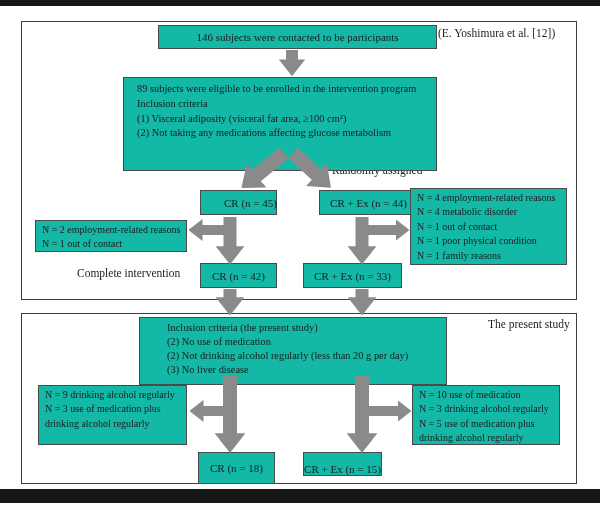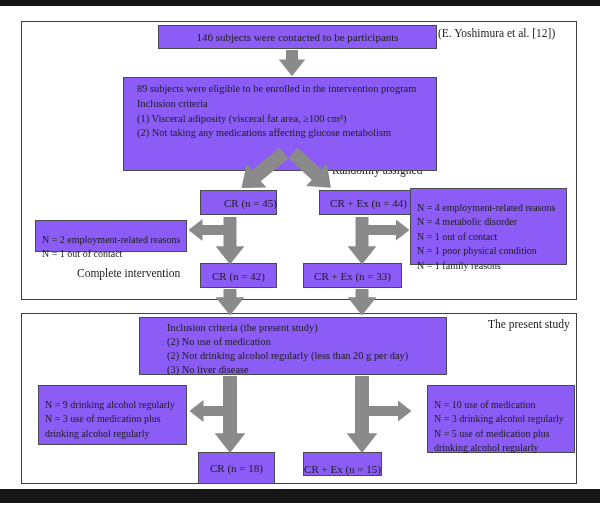--- a/index.html
+++ b/index.html
@@ -2,31 +2,31 @@
 <html><head>
 <meta charset="utf-8">
 <style>
   html,body{margin:0;padding:0;background:#ffffff;}
   #canvas{
     position:relative;width:600px;height:506px;background:#ffffff;
     font-family:"Liberation Serif","DejaVu Serif",serif;color:#1c1c1c;overflow:hidden;
   }
   .bar{position:absolute;left:0;width:600px;background:#161616;}
   .frame{position:absolute;border:1.5px solid #3e3e3e;background:transparent;}
-  .box{position:absolute;background:#8b5cf6;border:1px solid #4a4a4a;box-sizing:border-box;}
+  .box{position:absolute;background:#14b8a6;border:1px solid #4a4a4a;box-sizing:border-box;}
   .cbox{display:flex;align-items:center;justify-content:center;font-size:11px;white-space:nowrap;}
   .mbox{text-align:left;white-space:nowrap;}
   .mbox .line{white-space:nowrap;}
   .lbl{position:absolute;font-size:11.5px;white-space:nowrap;}
   
   #box-eligible{font-size:10.4px;padding:4px 0 0 13px;}
   #box-eligible .line{line-height:14.8px;}
   #box-inclusion{font-size:10.4px;padding:3px 0 0 27px;}
   #box-inclusion .line{line-height:13.9px;}
-  .xbox{font-size:10px;padding:12px 0 0 6px;}
+  .xbox{font-size:10px;padding:2px 0 0 6px;}
   .xbox .line{line-height:14.4px;}
   #arrow-layer{position:absolute;left:0;top:0;}
 </style>
 </head>
 <body>
 
 <div id="canvas">
 
   <div class="bar" style="top:0;height:6px;"></div>
   <div class="bar" style="top:489px;height:14px;"></div>
@@ -69,33 +69,33 @@
     <div class="line">N = 1 family reasons</div>
   </div>
 
   <div class="box cbox" style="left:200px;top:263px;width:77px;height:25px;">
     <span>CR (n = 42)</span>
   </div>
   <div class="box cbox" style="left:303px;top:263px;width:99px;height:25px;">
     <span>CR + Ex (n = 33)</span>
   </div>
 
-  <div class="box mbox" id="box-inclusion" style="left:139px;top:317px;width:308px;height:58px;">
+  <div class="box mbox" id="box-inclusion" style="left:139px;top:317px;width:308px;height:68px;">
     <div class="line">Inclusion criteria (the present study)</div>
     <div class="line">(2) No use of medication</div>
     <div class="line">(2) Not drinking alcohol regularly (less than 20 g per day)</div>
     <div class="line">(3) No liver disease</div>
   </div>
 
   <div class="box mbox xbox" style="left:38px;top:385px;width:149px;height:60px;">
     <div class="line">N = 9 drinking alcohol regularly</div>
     <div class="line">N = 3 use of medication plus</div>
     <div class="line">drinking alcohol regularly</div>
   </div>
-  <div class="box mbox xbox" style="left:412px;top:385px;width:148px;height:68px;margin-left:15px;">
+  <div class="box mbox xbox" style="left:412px;top:385px;width:148px;height:60px;">
     <div class="line">N = 10 use of medication</div>
     <div class="line">N = 3 drinking alcohol regularly</div>
     <div class="line">N = 5 use of medication plus</div>
     <div class="line">drinking alcohol regularly</div>
   </div>
 
   <div class="box cbox" style="left:198px;top:452px;width:77px;height:32px;">
     <span>CR (n = 18)</span>
   </div>
   <div class="box cbox" style="left:303px;top:452px;width:79px;height:24px;align-items:flex-end;">

